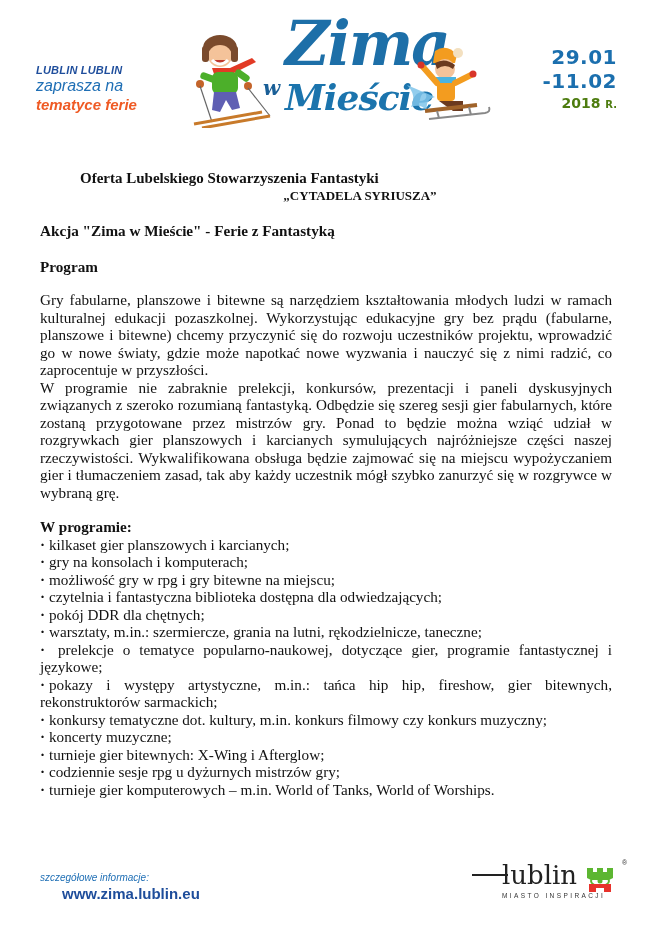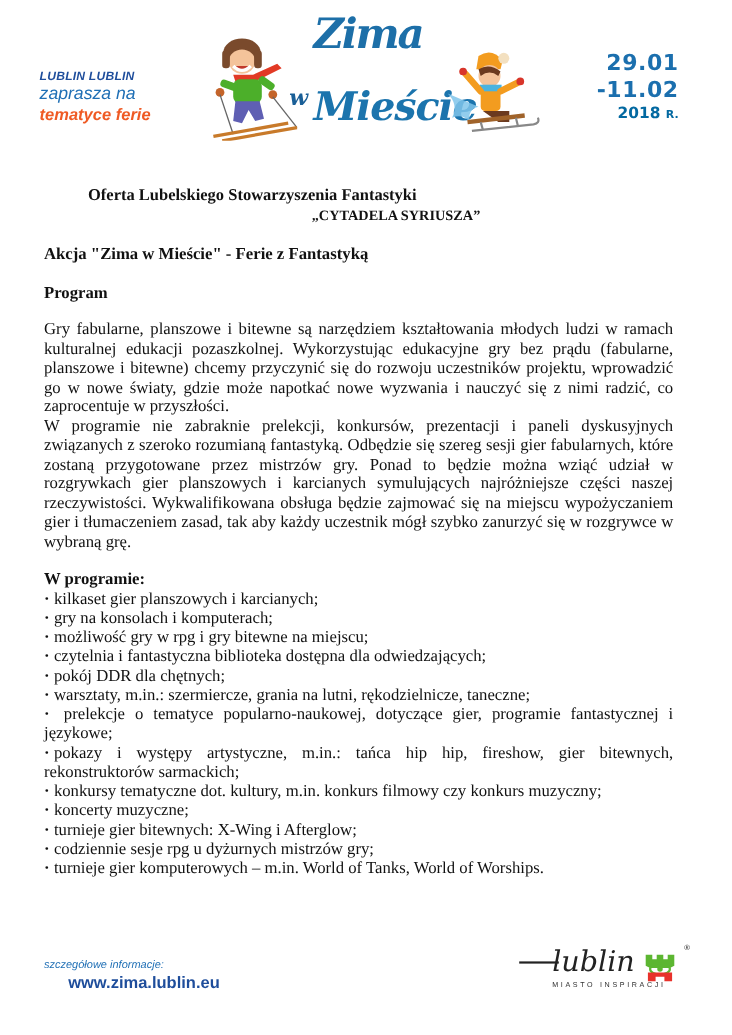--- a/index.html
+++ b/index.html
@@ -6,28 +6,28 @@
   body { width: 665px; height: 941px; position: relative; overflow: hidden; font-family: "Liberation Serif", serif; color: #111; }
 
   
   .banner { position: absolute; left: 0; top: 0; width: 665px; height: 140px; background: #fff; }
   .promo { position: absolute; left: 36px; top: 64px; font-family: "Liberation Sans", sans-serif; font-style: italic; }
   .promo .city { font-size: 11px; font-weight: bold; color: #1f4e9c; letter-spacing: 0.2px; }
   .promo .invite { font-size: 16px; color: #1f6fb5; margin-top: 1px; }
   .promo .active { font-size: 15px; font-weight: bold; color: #ef5a24; margin-top: 1px; }
 
   .logo { position: absolute; left: 255px; top: 12px; width: 145px; height: 120px; }
-  .logo .zima { position: absolute; left: 30px; top: -4px; font-family: "DejaVu Serif", serif; font-style: italic; font-size: 38px; font-weight: bold; color: #1d6fa8; letter-spacing: -2px; }
+  .logo .zima { position: absolute; left: 30px; top: -4px; font-family: "DejaVu Serif", serif; font-style: italic; font-size: 61px; font-weight: bold; color: #1d6fa8; letter-spacing: -2px; }
   .logo .w { position: absolute; left: 8px; top: 64px; font-family: "DejaVu Serif", serif; font-style: italic; font-size: 20px; font-weight: bold; color: #1a5f97; }
   .logo .miescie { position: absolute; left: 30px; top: 64px; font-family: "DejaVu Serif", serif; font-style: italic; font-size: 36px; font-weight: bold; color: #1b74ad; letter-spacing: -1px; }
 
   .kid { position: absolute; }
   .dates { position: absolute; right: 48px; top: 45px; text-align: right; font-family: "DejaVu Sans", sans-serif; font-weight: bold; color: #1b6fae; }
   .dates .d1, .dates .d2 { font-size: 20px; line-height: 24px; letter-spacing: 0.5px; }
-  .dates .yr { font-size: 14px; line-height: 20px; color: #0369a1; }
+  .dates .yr { font-size: 14px; line-height: 20px; color: #4d7c0f; }
   .dates .yr small { font-size: 10px; }
 
   
   .doc { position: absolute; left: 40px; top: 170px; width: 572px; font-size: 15.2px; line-height: 17.5px; }
   .title { text-align: left; font-weight: bold; font-size: 15px; line-height: 17px; margin-left: 40px; }
   .title2 { text-align: center; font-weight: bold; font-size: 13px; line-height: 17px; margin-left: 68px; }
   .h { font-weight: bold; margin: 0; }
   .akcja { margin-top: 18px; }
   .program { margin-top: 18px; }
   .para { text-align: justify; margin-top: 16px; }
@@ -35,21 +35,21 @@
   .wprog { margin-top: 17px; }
   ul.items { list-style: none; padding: 0; margin: 0; }
   ul.items li { margin: 0; text-align: justify; text-align-last: left; }
   ul.items li .dot { display: inline-block; width: 9px; font-weight: bold; }
 
   
   .footer-info { position: absolute; left: 40px; top: 872px; font-family: "Liberation Sans", sans-serif; }
   .footer-info .lbl { font-size: 10px; font-style: italic; color: #1f6fb5; }
   .footer-info .url { font-size: 15px; font-weight: bold; color: #1e4d9b; margin-top: 2px; margin-left: 22px; }
   .lublin { position: absolute; left: 472px; top: 858px; width: 160px; height: 40px; }
-  .lublin .word { position: absolute; left: 30px; top: 2px; font-family: "DejaVu Serif", serif; font-style: italic; font-size: 26px; color: #222; letter-spacing: 0px; }
+  .lublin .word { position: absolute; left: 30px; top: 2px; font-family: "DejaVu Serif", serif; font-size: 26px; color: #222; letter-spacing: 0px; }
   .lublin .line { position: absolute; left: 0; top: 16px; width: 36px; height: 2px; background: #222; }
   .lublin .tag { position: absolute; left: 30px; top: 34px; font-family: "Liberation Sans", sans-serif; font-size: 6.5px; letter-spacing: 2.4px; color: #333; }
   .lublin .reg { position: absolute; left: 150px; top: 1px; font-family: "Liberation Sans", sans-serif; font-size: 7px; color: #333; }
   .lublin .emblem { position: absolute; left: 113px; top: 8px; }
 </style>
 </head>
 <body>
 
 <div class="banner">
   <div class="promo">

